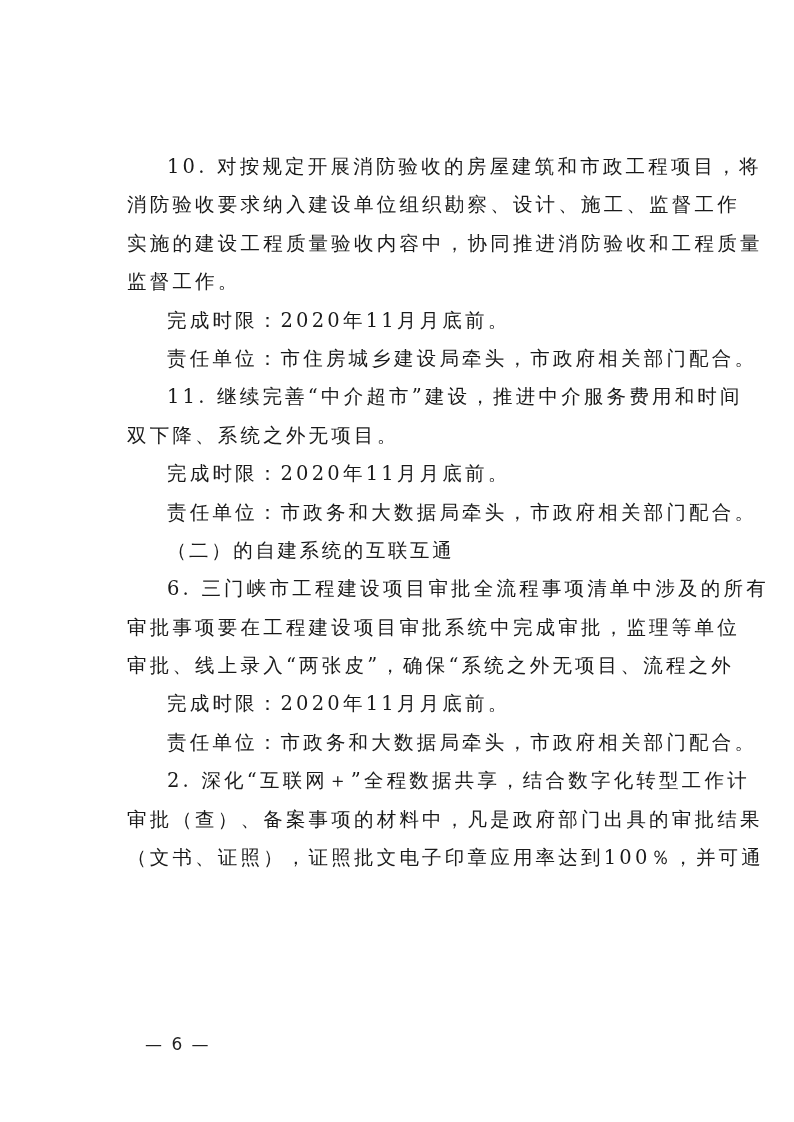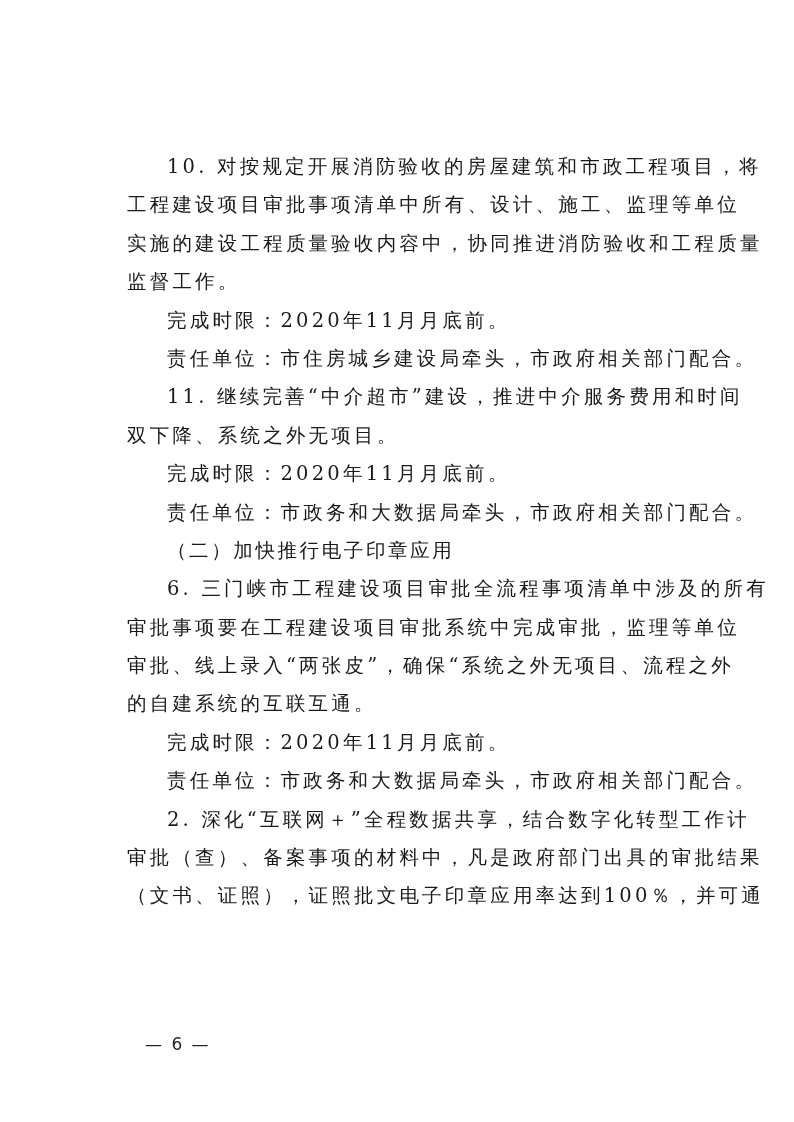--- a/index.html
+++ b/index.html
@@ -39,34 +39,33 @@
     color: #222;
     letter-spacing: 2px;
   }
 </style>
 </head>
 <body>
 
 <div class="page">
   <div class="body-text">
     <div class="line indent">10. 对按规定开展消防验收的房屋建筑和市政工程项目，将</div>
-    <div class="line">工程建设项目审批事项清单中所有、设计、施工、监理等单位</div>
+    <div class="line">消防验收要求纳入建设单位组织勘察、设计、施工、监督工作</div>
     <div class="line">实施的建设工程质量验收内容中，协同推进消防验收和工程质量</div>
     <div class="line">监督工作。</div>
     <div class="line indent">完成时限：2020年11月月底前。</div>
     <div class="line indent">责任单位：市住房城乡建设局牵头，市政府相关部门配合。</div>
     <div class="line indent">11. 继续完善“中介超市”建设，推进中介服务费用和时间</div>
     <div class="line">双下降、系统之外无项目。</div>
     <div class="line indent">完成时限：2020年11月月底前。</div>
     <div class="line indent">责任单位：市政务和大数据局牵头，市政府相关部门配合。</div>
-    <div class="line heading">（二）加快推行电子印章应用</div>
+    <div class="line heading">（二）的自建系统的互联互通</div>
     <div class="line indent">6. 三门峡市工程建设项目审批全流程事项清单中涉及的所有</div>
     <div class="line">审批事项要在工程建设项目审批系统中完成审批，监理等单位</div>
     <div class="line">审批、线上录入“两张皮”，确保“系统之外无项目、流程之外</div>
-    <div class="line">的自建系统的互联互通。</div>
     <div class="line indent">完成时限：2020年11月月底前。</div>
     <div class="line indent">责任单位：市政务和大数据局牵头，市政府相关部门配合。</div>
     <div class="line indent">2. 深化“互联网＋”全程数据共享，结合数字化转型工作计</div>
     <div class="line">审批（查）、备案事项的材料中，凡是政府部门出具的审批结果</div>
     <div class="line">（文书、证照），证照批文电子印章应用率达到100％，并可通</div>
   </div>
 
   <div class="footer">— 6 —</div>
 </div>
 

